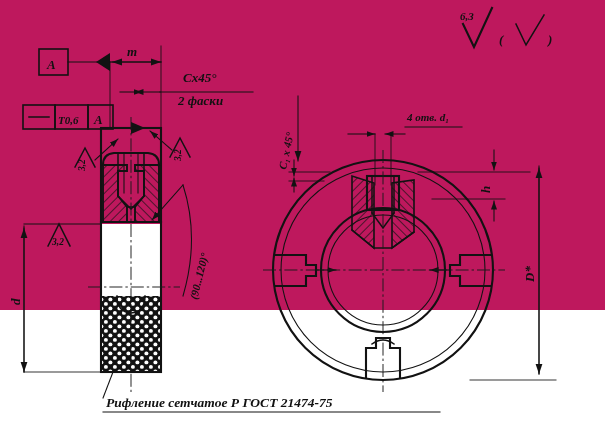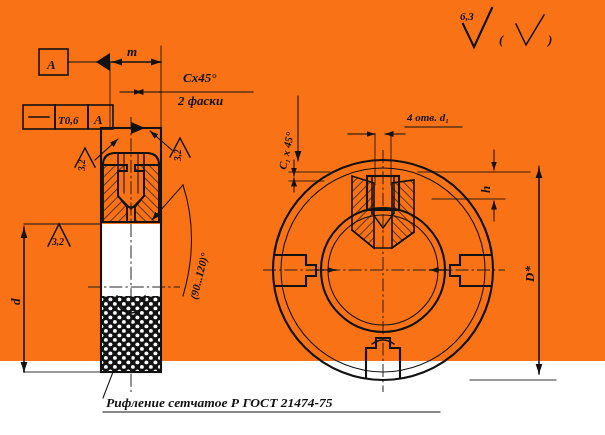--- a/index.html
+++ b/index.html
@@ -9,22 +9,22 @@
   }
   body {
     width: 605px;
     height: 435px;
     overflow: hidden;
     font-family: "Liberation Serif", serif;
   }
   #sheet {
     position: relative;
     width: 605px;
-    height: 361px;
-    background: #f97316;
+    height: 310px;
+    background: #be185d;
   }
   svg.drawing {
     position: absolute;
     left: 0;
     top: 0;
     width: 605px;
     height: 435px;
   }
   .ln { stroke: #121212; fill: none; stroke-linecap: square; }
   .thick { stroke-width: 2.1; }

